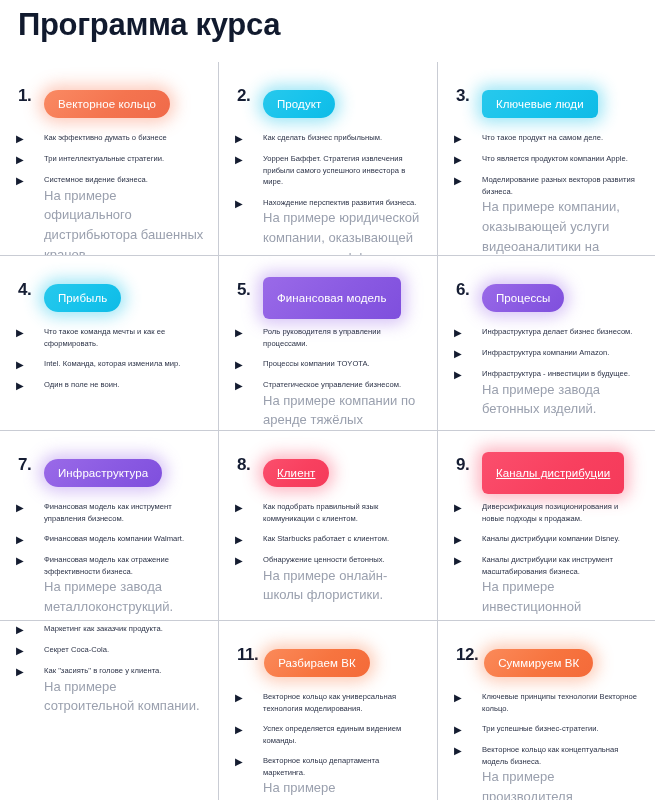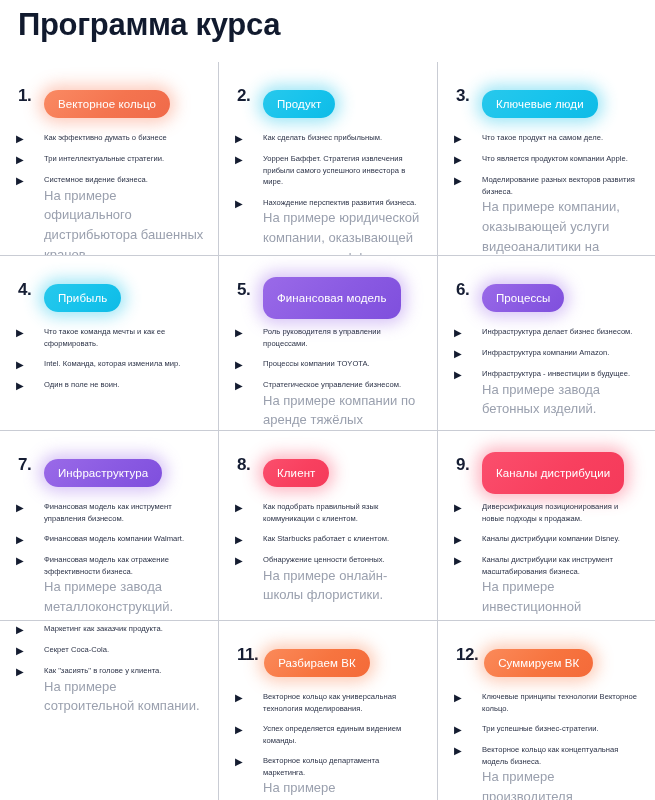--- a/index.html
+++ b/index.html
@@ -60,32 +60,32 @@
     color: #ffffff;
     font-size: 11.5px;
     font-weight: 400;
     line-height: 1.22;
     padding: 7px 14px;
     min-height: 28px;
     letter-spacing: 0.1px;
     margin-top: 16px;
   }
   .pill.round  { border-radius: 999px; }
-  .pill.rect   { border-radius: 13px; }
+  .pill.rect   { border-radius: 6px; }
   .pill.two    { min-height: 42px; }
 
   
   .c-coral  { background: linear-gradient(135deg,#fa8a63 0%,#f4744f 55%,#f06a4a 100%);
               box-shadow: 0 0 16px 5px rgba(250,132,95,0.42); }
   .c-cyan   { background: linear-gradient(135deg,#28c8ec 0%,#16c3ec 55%,#0fbbe6 100%);
               box-shadow: 0 0 16px 5px rgba(42,200,236,0.45); }
   .c-purple { background: linear-gradient(135deg,#9a6ae8 0%,#8a5ae2 55%,#7f4fdd 100%);
               box-shadow: 0 0 16px 5px rgba(154,106,232,0.40); }
   .c-pink   { background: linear-gradient(135deg,#fb4f6d 0%,#f8405f 55%,#f53a5a 100%);
-              box-shadow: 0 0 16px 5px rgba(250,80,110,0.42); }
+              box-shadow: 0 0 16px 5px rgba(250,80,110,0.42); text-decoration: underline; }
   .c-orange { background: linear-gradient(135deg,#fb8a5a 0%,#f7743f 55%,#f46a39 100%);
               box-shadow: 0 0 16px 5px rgba(250,130,80,0.42); }
 
   .bullets { padding-left: 2px; padding-top: 2px; }
   .bullet {
     display: flex;
     align-items: flex-start;
     margin-bottom: 9px;
   }
   .tri {

